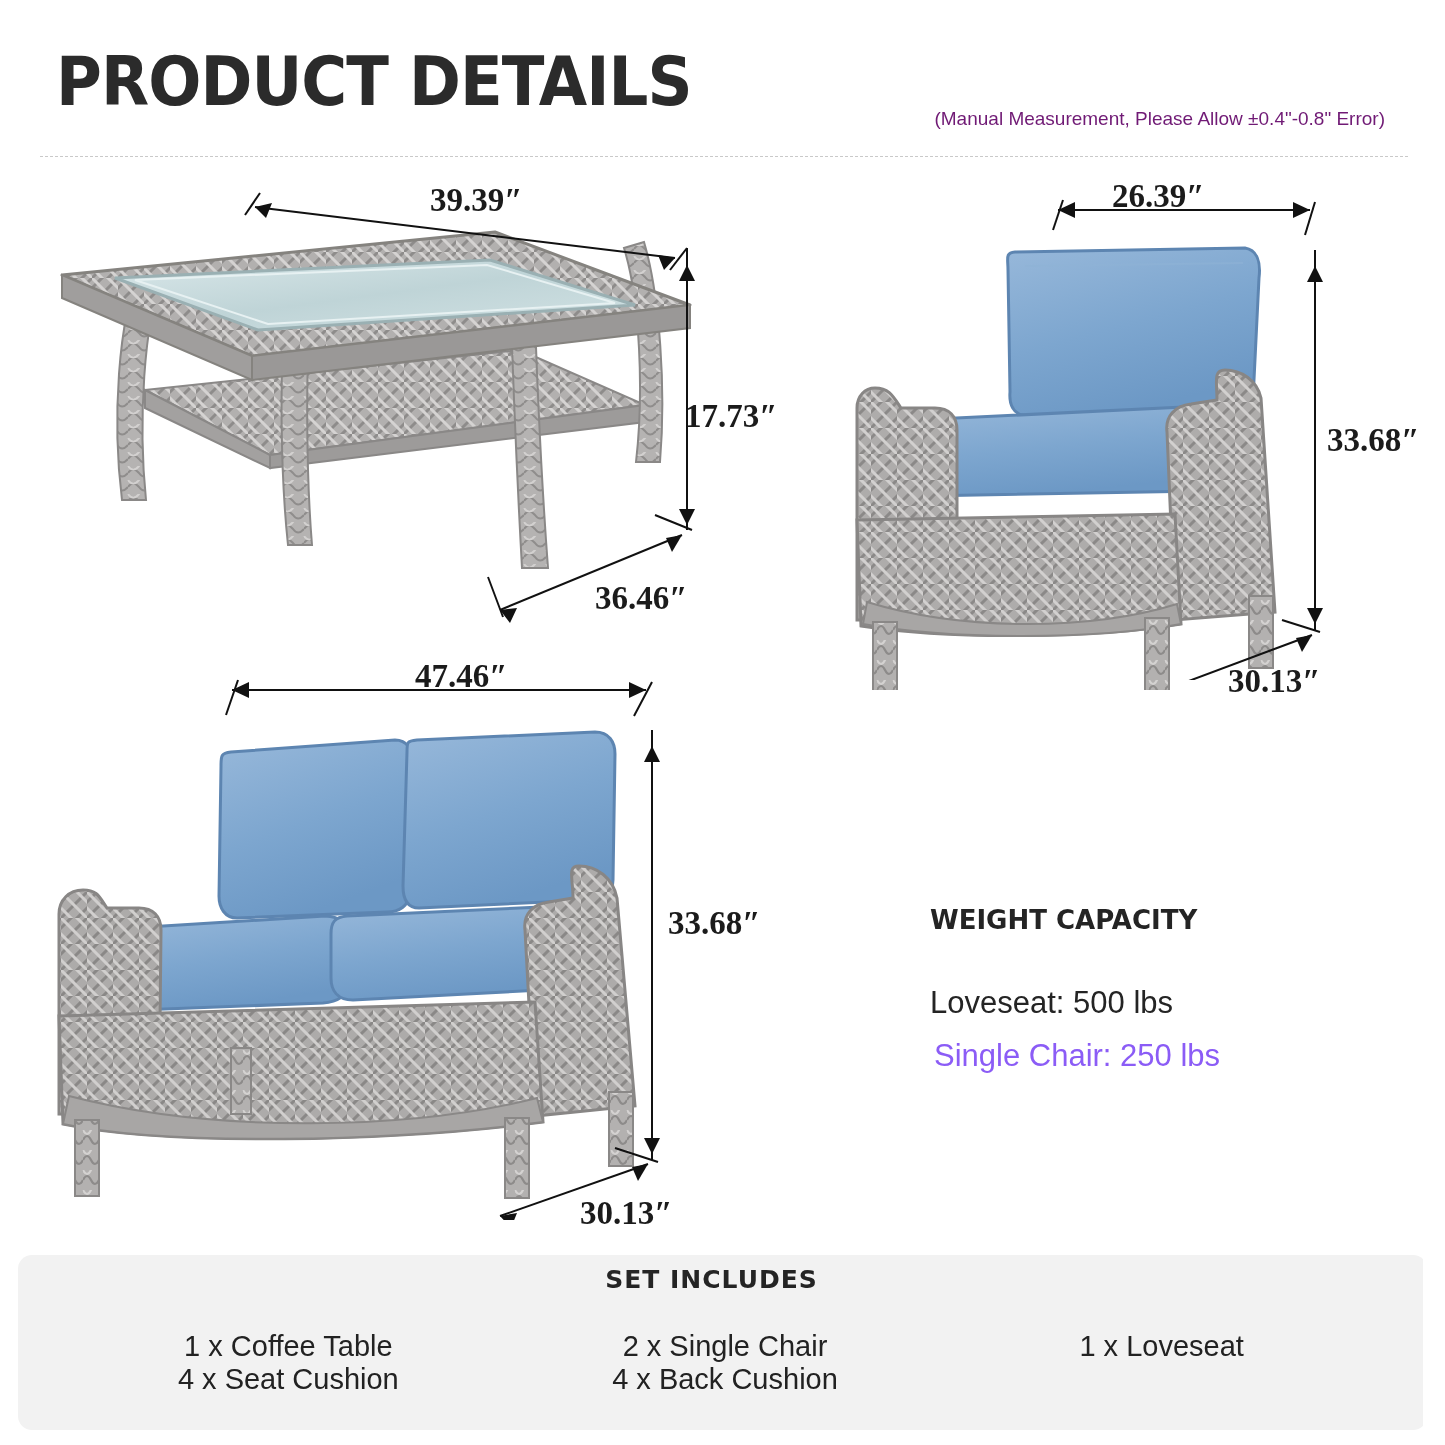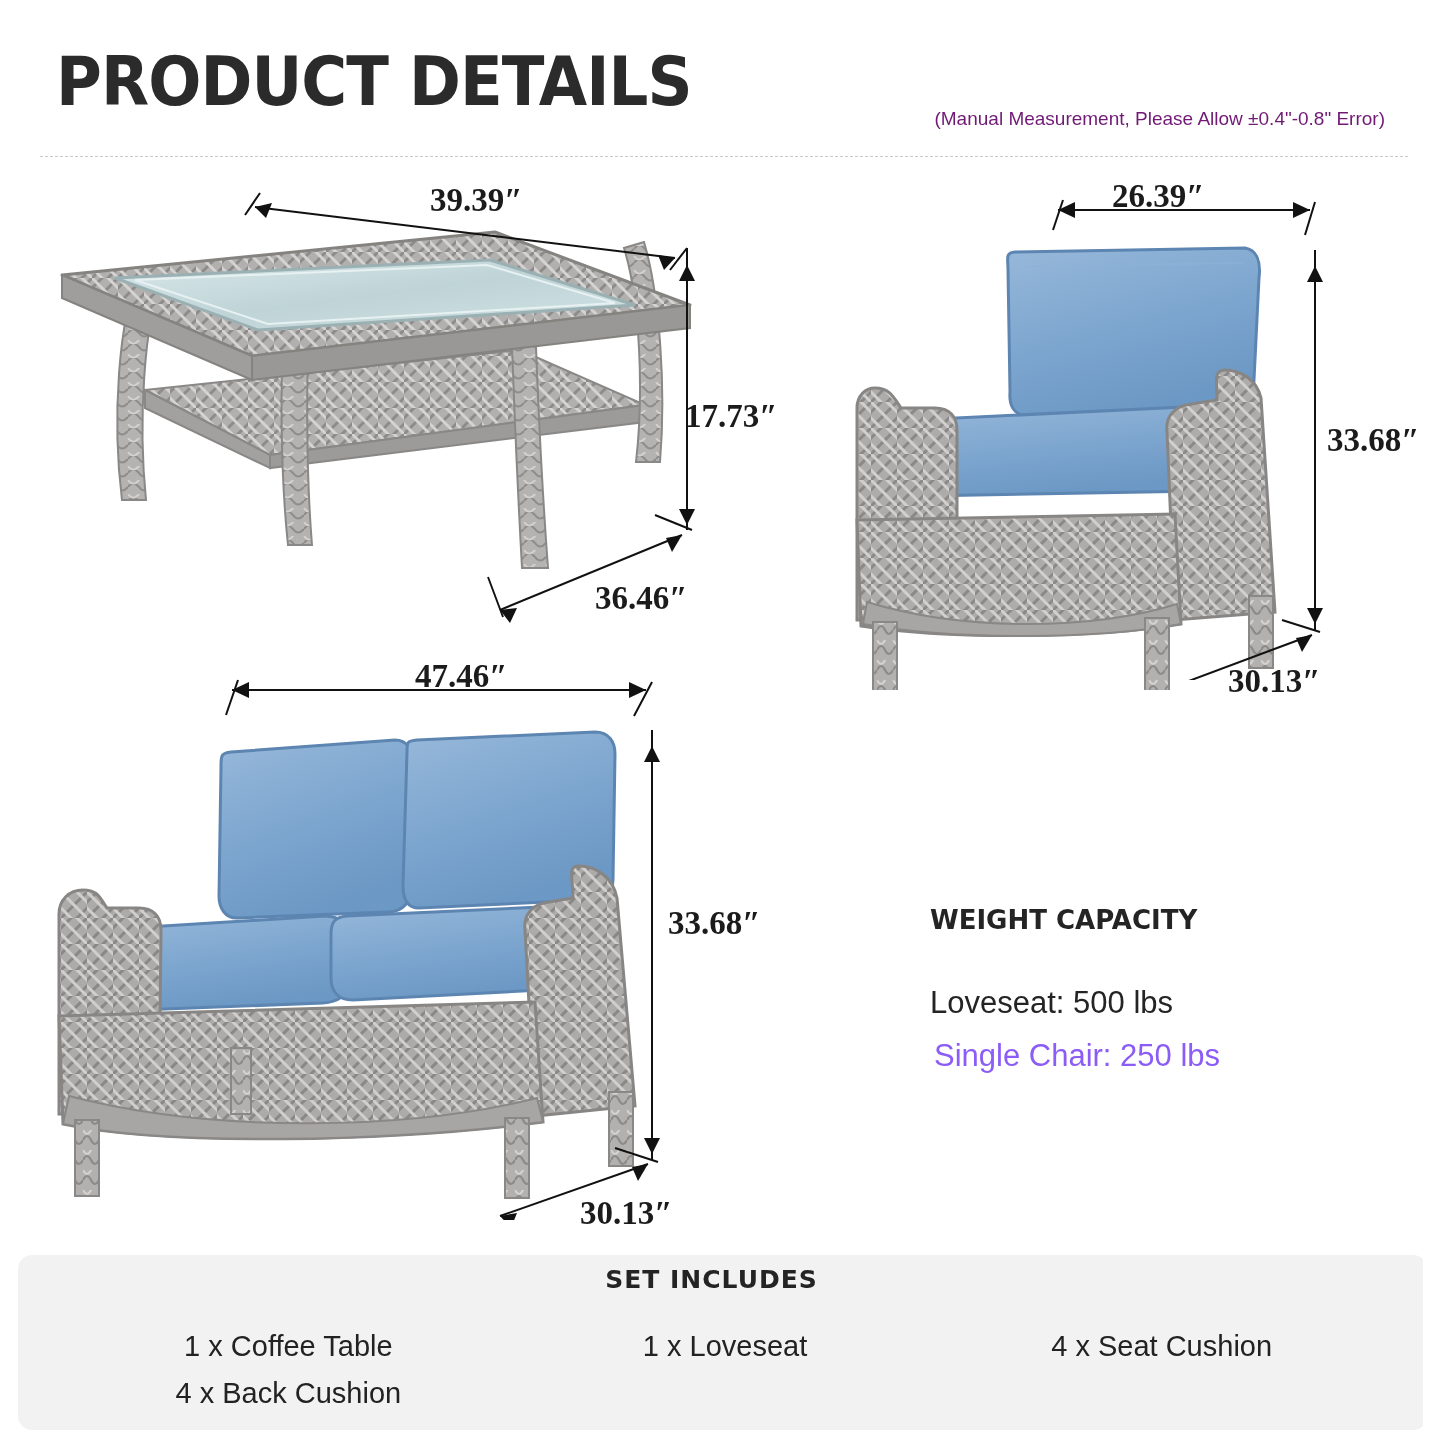--- a/index.html
+++ b/index.html
@@ -104,21 +104,20 @@
     color: #242424;
     font-family: "DejaVu Sans", sans-serif;
   }
   .set-grid {
     position: absolute;
     left: 70px;
     top: 1330px;
     width: 1310px;
     display: grid;
     grid-template-columns: 1fr 1fr 1fr;
-    row-gap: 14px;
     font-size: 29px;
     color: #222;
   }
   .set-grid div { text-align: center; }
 </style>
 </head>
 <body>
 
 <div class="page">
 
@@ -301,19 +300,20 @@
   <div class="dim" style="left:580px;top:1195px;">30.13″</div>
 
   <div class="wc-title">WEIGHT CAPACITY</div>
   <div class="wc-line1">Loveseat: 500 lbs</div>
   <div class="wc-line2">Single Chair: 250 lbs</div>
 
   <div class="set-box"></div>
   <div class="set-title">SET INCLUDES</div>
   <div class="set-grid">
     <div>1 x Coffee Table</div>
+    <div>2 x Single Chair</div>
     <div>1 x Loveseat</div>
     <div>4 x Seat Cushion</div>
     <div>4 x Back Cushion</div>
     <div></div>
   </div>
 
 </div>
 
 </body></html>

